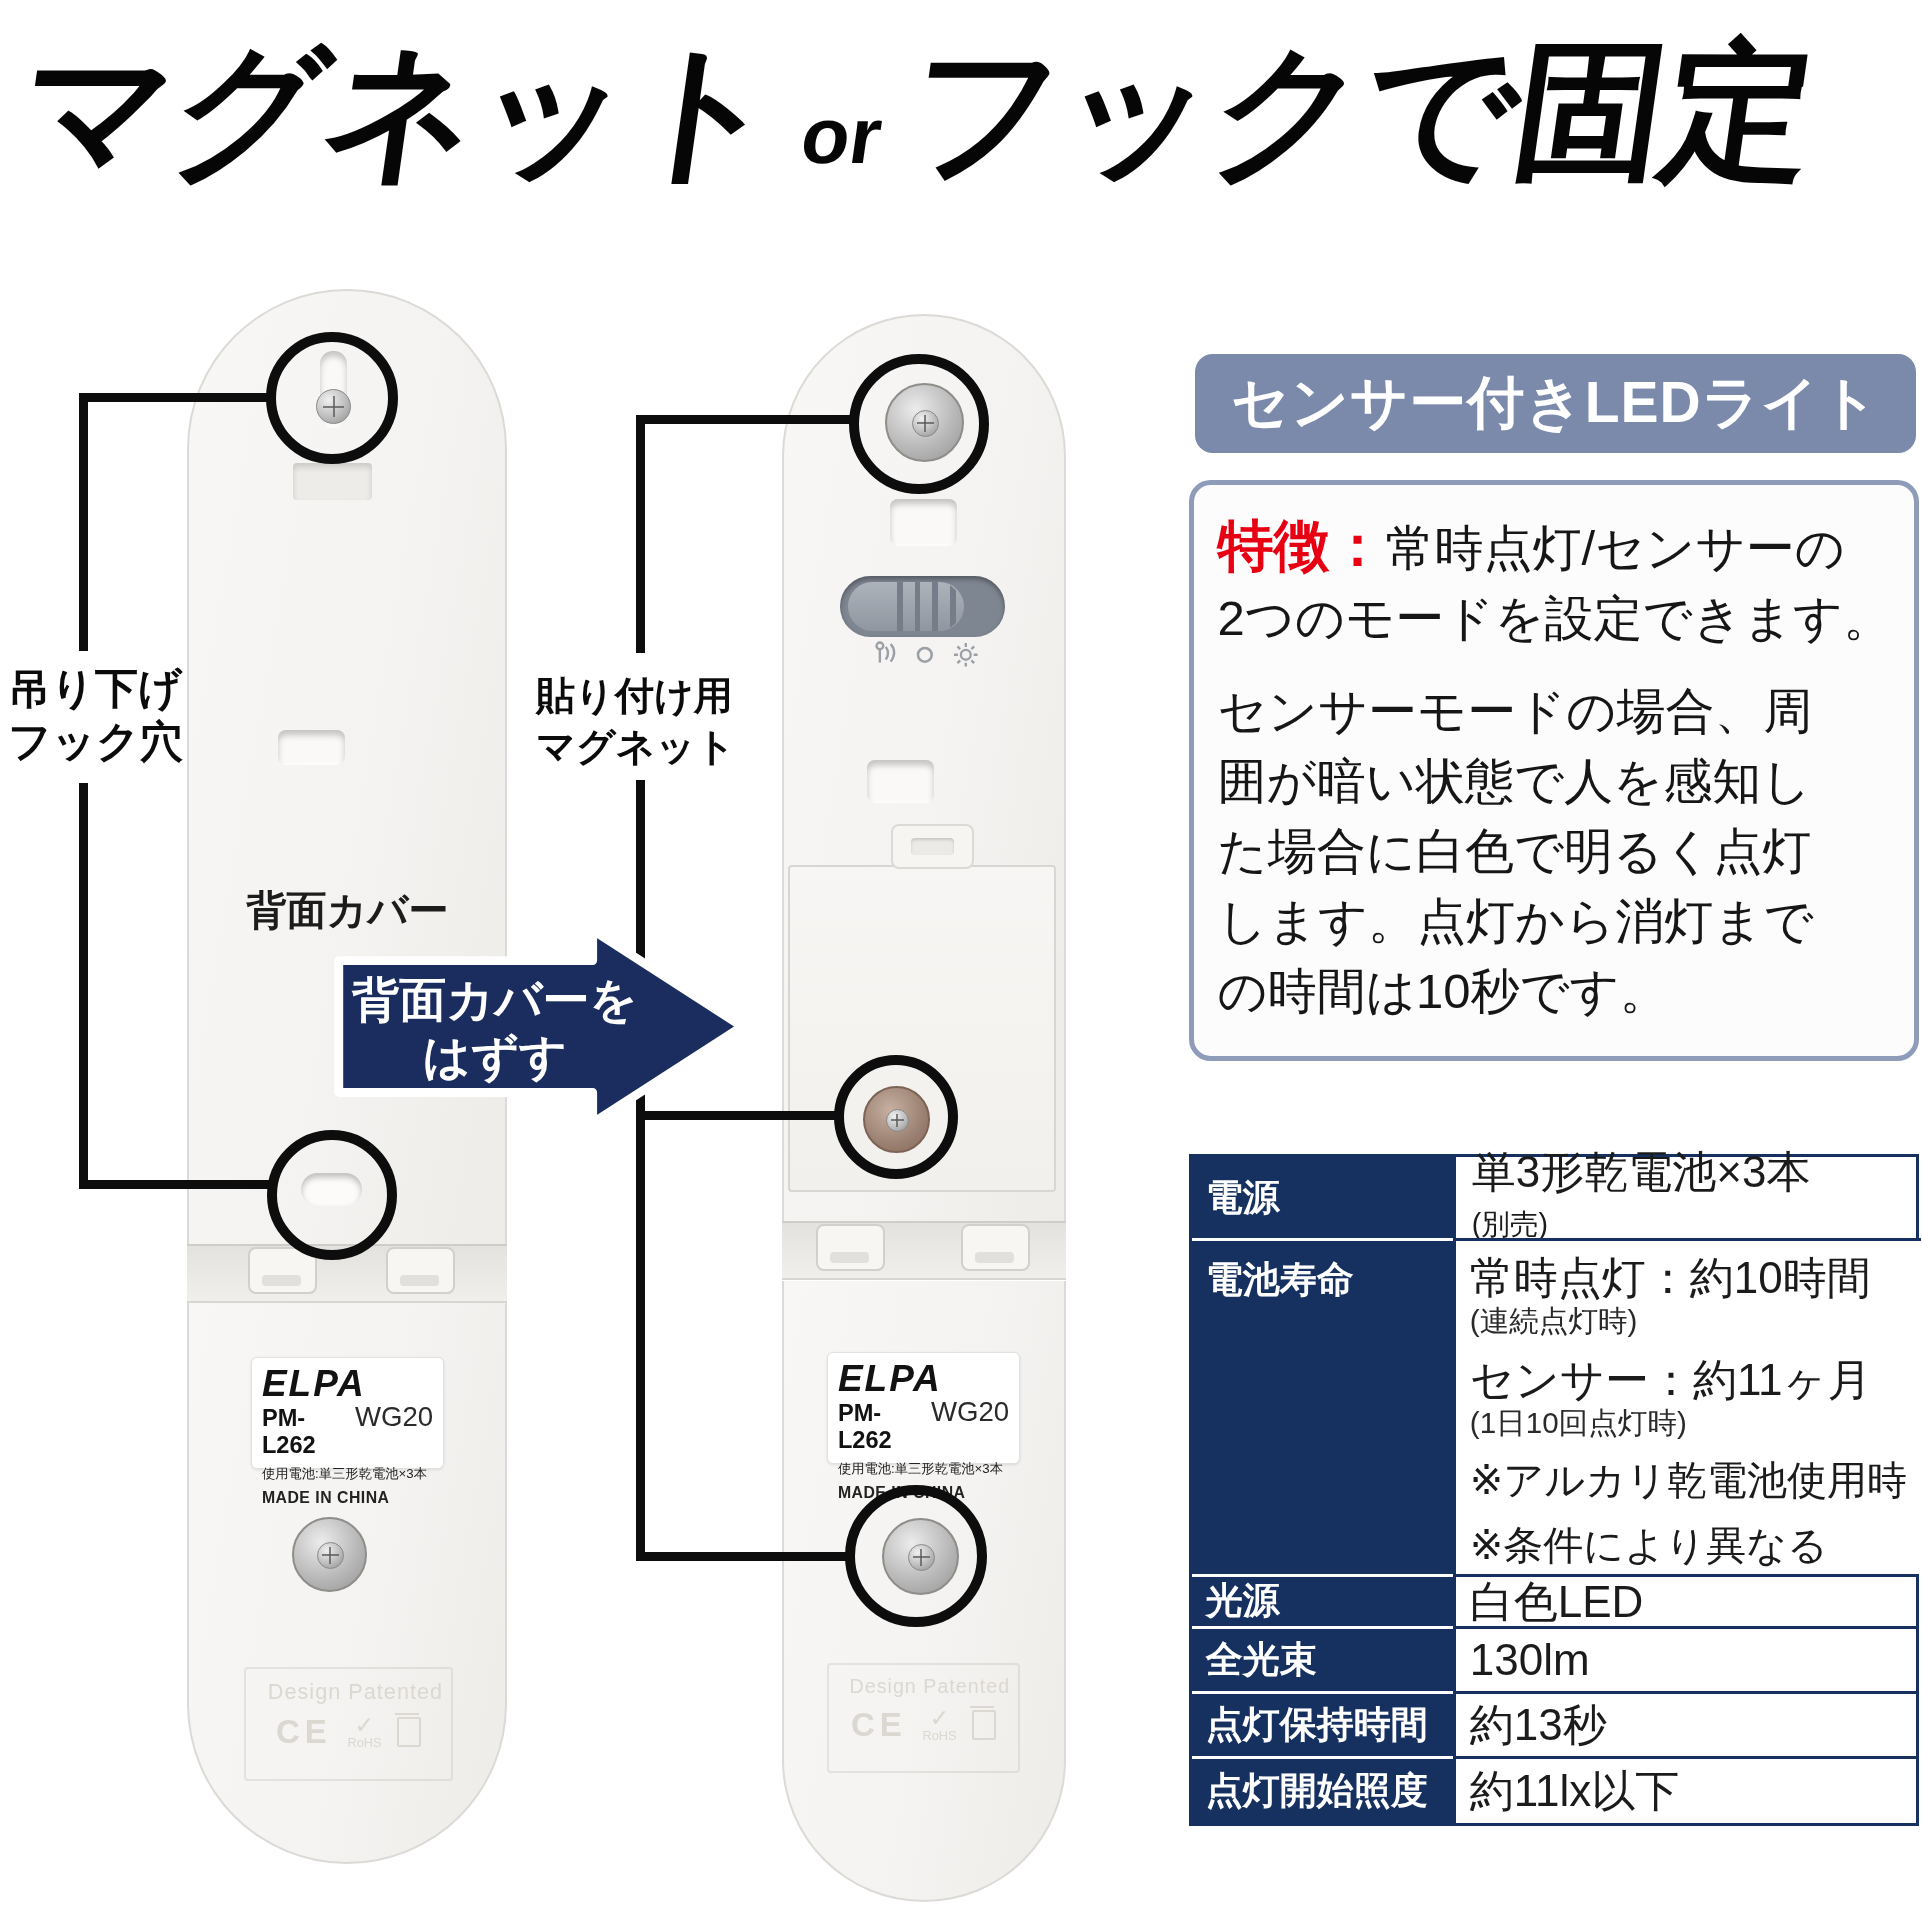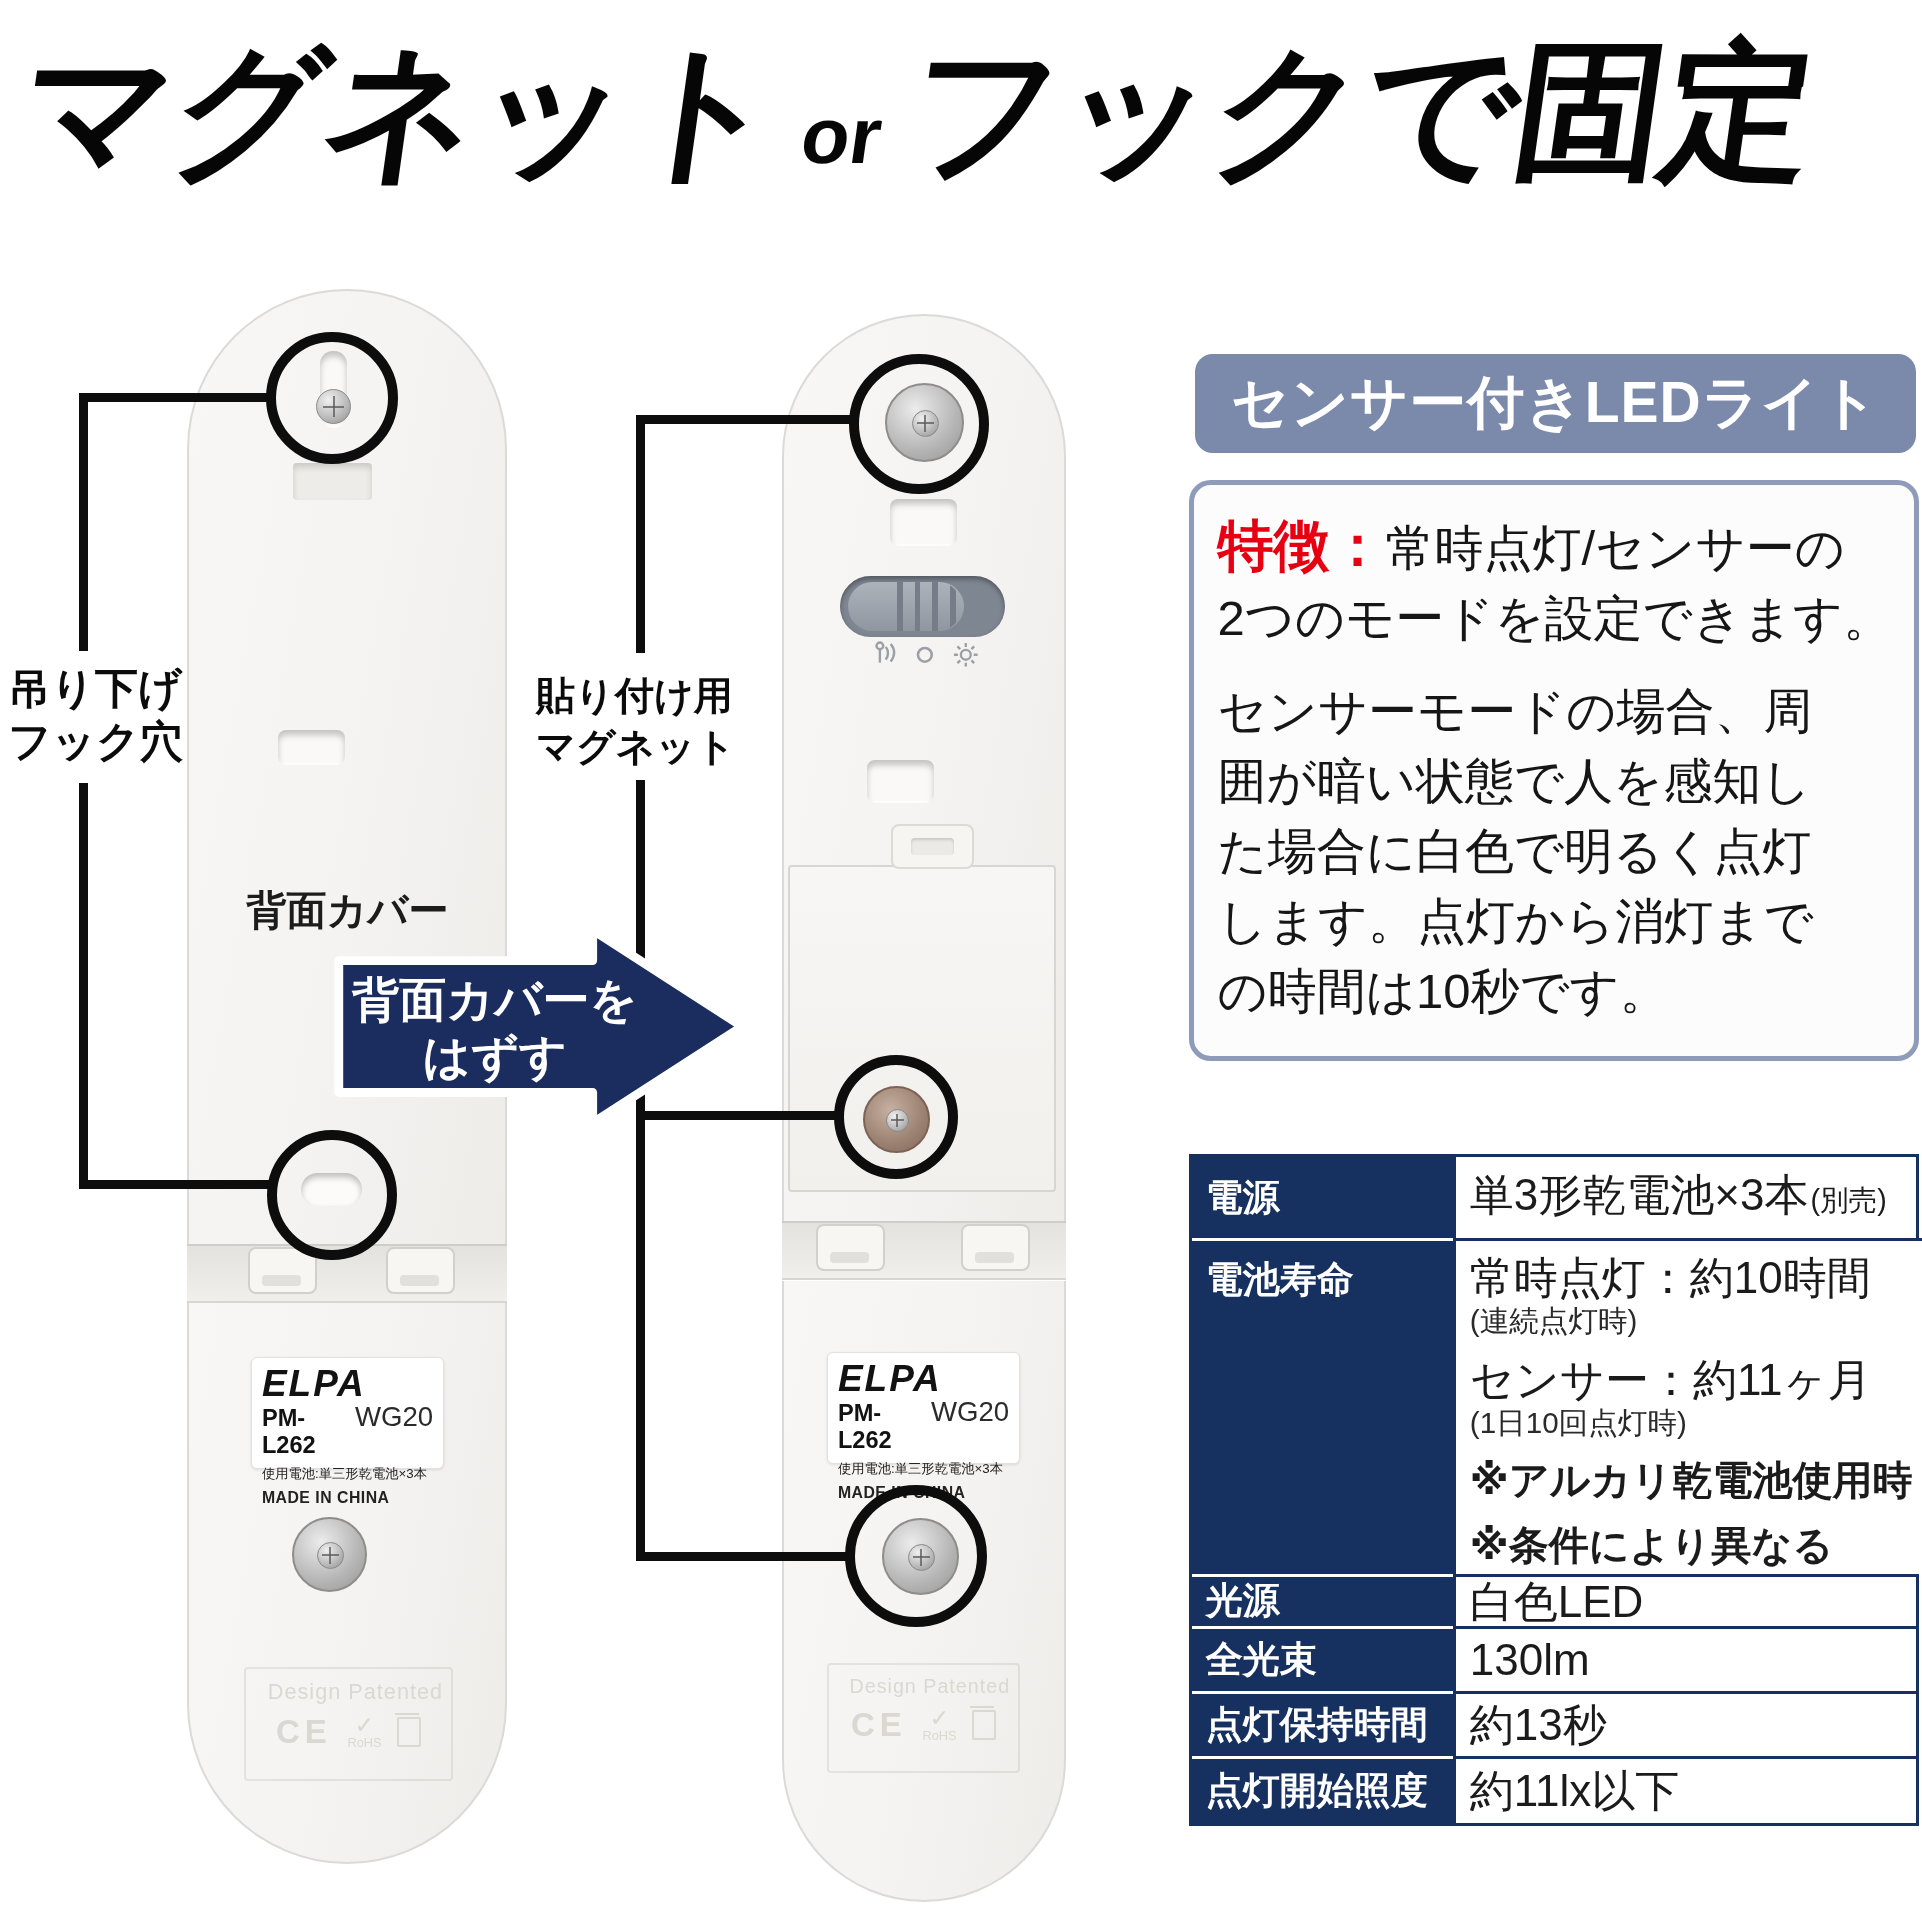--- a/index.html
+++ b/index.html
@@ -95,25 +95,25 @@
   .feature-box .gap{height:23.6px;}
 
   .spec{left:1189px;top:1154px;width:730px;border:3.9px solid #16305f;box-sizing:border-box;background:#fef9c3;z-index:4;}
   .srow{display:flex;}
   .scell-l{width:261px;min-width:261px;background:#16305f;color:#fff;font-weight:700;font-size:37px;
            display:flex;align-items:center;padding-left:13.8px;box-sizing:border-box;white-space:nowrap;}
   .scell-v{flex:1;background:#ffffff;border-left:3px solid #16305f;padding:5.9px 13.8px;box-sizing:border-box;
            display:flex;flex-direction:column;justify-content:center;color:#1b1b1b;}
   .srow + .srow .scell-l{border-top:3px solid #ffffff;font-family:Liberation Serif, serif;}
   .srow + .srow .scell-v{border-top:3px solid #16305f;}
-  .sval{font-size:44px;line-height:53px;white-space:nowrap;display:flex;align-items:baseline;}
+  .sval{font-size:44px;line-height:53px;white-space:nowrap;display:flex;align-items:baseline;flex-direction:column;}
   .snote-inline{font-size:28.6px;margin-left:2px;}
   .ssub{font-size:29.6px;line-height:33px;color:#2a2a2a;white-space:nowrap;}
   .smid{margin-top:15.8px;}
-  .sstar{font-size:40px;line-height:45px;margin-top:19.7px;white-space:nowrap;font-weight:bold;}
+  .sstar{font-size:40px;line-height:45px;margin-top:19.7px;white-space:nowrap;}
   .row-tall .scell-l{align-items:flex-start;padding-top:13.8px;}
 </style>
 </head>
 <body>
 
 <div class="canvas">
 
   <div class="abs title">
     <span class="t-big">マグネット</span>
     <span class="t-or">or</span>

